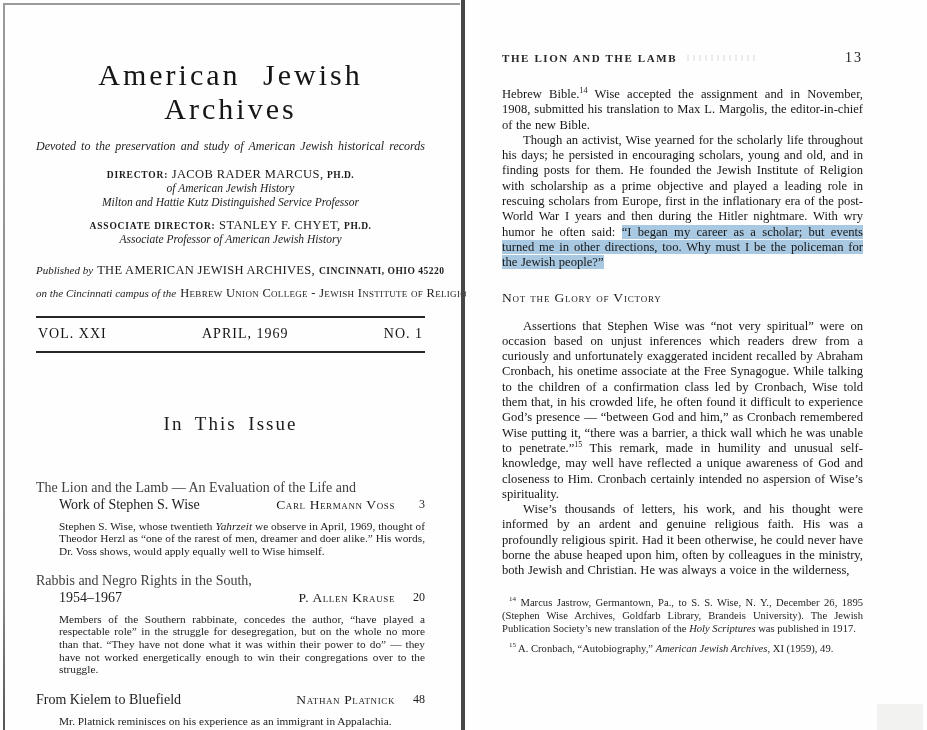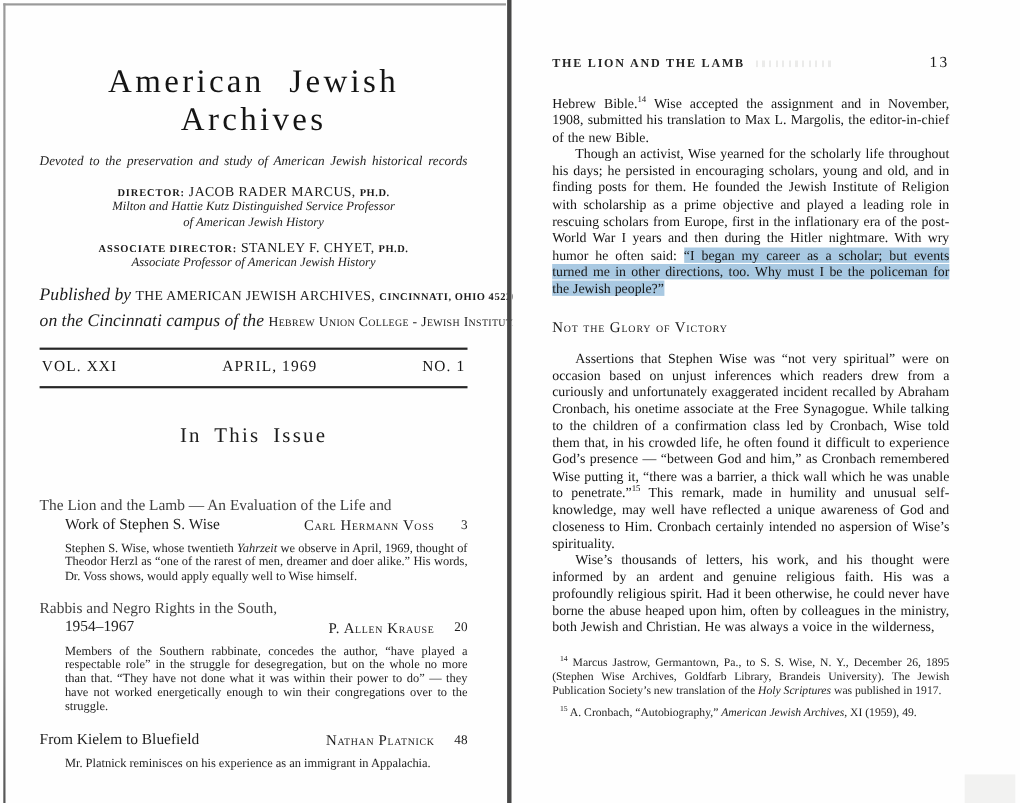--- a/index.html
+++ b/index.html
@@ -31,32 +31,32 @@
     text-align: justify; text-align-last: justify; white-space: nowrap;
   }
   .masthead { margin-top: 13px; text-align: center; }
   .m-line { font-size: 12.5px; letter-spacing: .4px; color: #1a1a1a; }
   .m-label { font-size: 9.5px; letter-spacing: .8px; font-weight: 600; }
   .m-deg { font-size: 9.5px; letter-spacing: .5px; font-weight: 600; }
   .m-it { font-style: italic; font-size: 11.5px; line-height: 13.5px; color: #222; }
   .m-gap { margin-top: 9px; }
   .pub-line  { margin-top: 13px; text-align: justify; text-align-last: justify; white-space: nowrap; }
   .pub-line2 { margin-top: 5px;  text-align: justify; text-align-last: justify; white-space: nowrap; }
-  .pub-it   { font-style: italic; font-size: 16px; }
+  .pub-it   { font-style: italic; font-size: 11px; }
   .pub-caps { font-size: 12.5px; letter-spacing: .3px; }
   .pub-sc   { font-size: 9.5px; letter-spacing: .5px; font-weight: 600; }
   .pub-smallcaps { font-variant: small-caps; font-size: 12.5px; letter-spacing: .3px; }
   .rule { border: 0; height: 2px; background: #262626; }
   .rule-1 { margin-top: 15px; }
   .rule-2 { }
   .vol-row {
     display: flex; justify-content: space-between; align-items: center;
     padding: 8px 2px 9px 2px; font-size: 14px; letter-spacing: 1px; color: #141414;
   }
-  .issue-head { margin-top: 33px; text-align: center; font-weight: 500; font-size: 19px; letter-spacing: 2px; word-spacing: 5px; }
+  .issue-head { margin-top: 60px; text-align: center; font-weight: 500; font-size: 19px; letter-spacing: 2px; word-spacing: 5px; }
   .toc { margin-top: 45px; }
   .entry { margin-bottom: 15px; }
   .e-t1 { font-size: 14px; line-height: 16px; color: #404040; }
   .e-row { display: flex; align-items: flex-end; font-size: 14px; line-height: 17px; }
   .e-ind { padding-left: 23px; }
   .e-author { margin-left: auto; font-variant: small-caps; font-size: 13.5px; letter-spacing: .6px; white-space: nowrap; }
   .e-page { width: 30px; text-align: right; font-size: 12px; }
   .e-sum { margin: 7px 0 0 23px; font-size: 11.3px; line-height: 12.7px; text-align: justify; color: #222; }
 
   
@@ -90,22 +90,22 @@
 
       <h1 class="jtitle">American Jewish Archives</h1>
       <p class="jsub">Devoted to the preservation and study of American Jewish historical records</p>
 
       <div class="masthead">
         <p class="m-line">
           <span class="m-label">DIRECTOR:</span>
           <span class="m-name">JACOB RADER MARCUS,</span>
           <span class="m-deg">PH.D.</span>
         </p>
+        <p class="m-it">of American Jewish History</p>
         <p class="m-it">Milton and Hattie Kutz Distinguished Service Professor</p>
-        <p class="m-it">of American Jewish History</p>
         <p class="m-line m-gap">
           <span class="m-label">ASSOCIATE DIRECTOR:</span>
           <span class="m-name">STANLEY F. CHYET,</span>
           <span class="m-deg">PH.D.</span>
         </p>
         <p class="m-it">Associate Professor of American Jewish History</p>
       </div>
 
       <p class="pub-line">
         <span class="pub-it">Published by</span>

